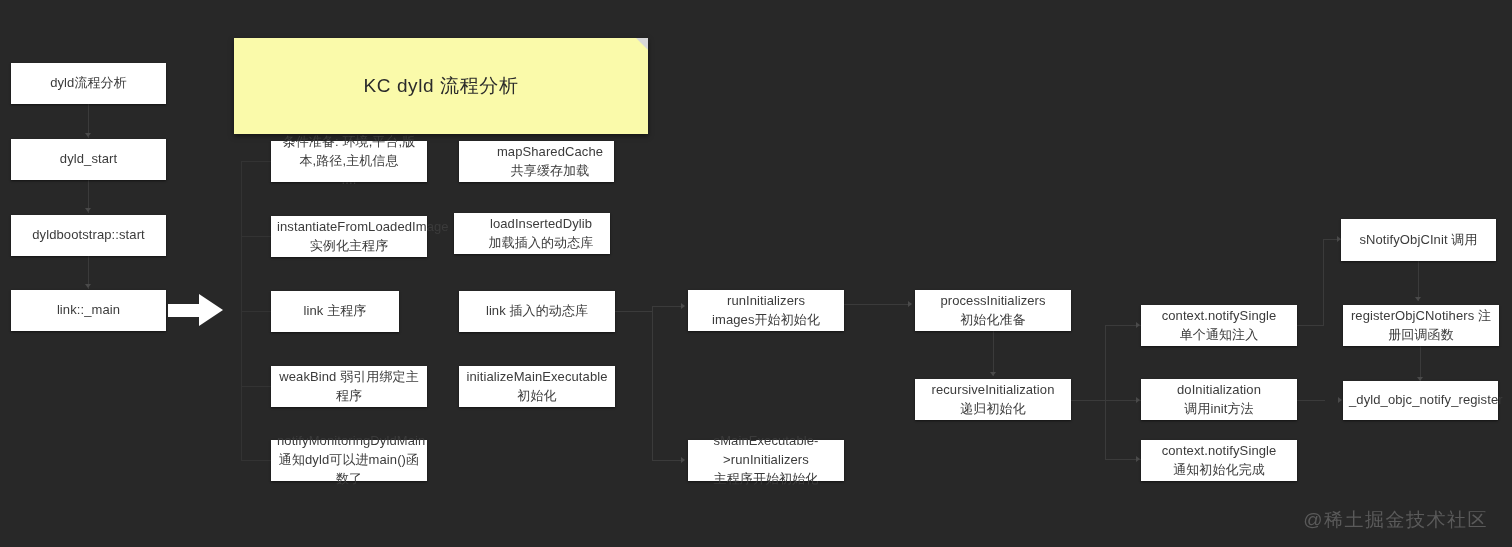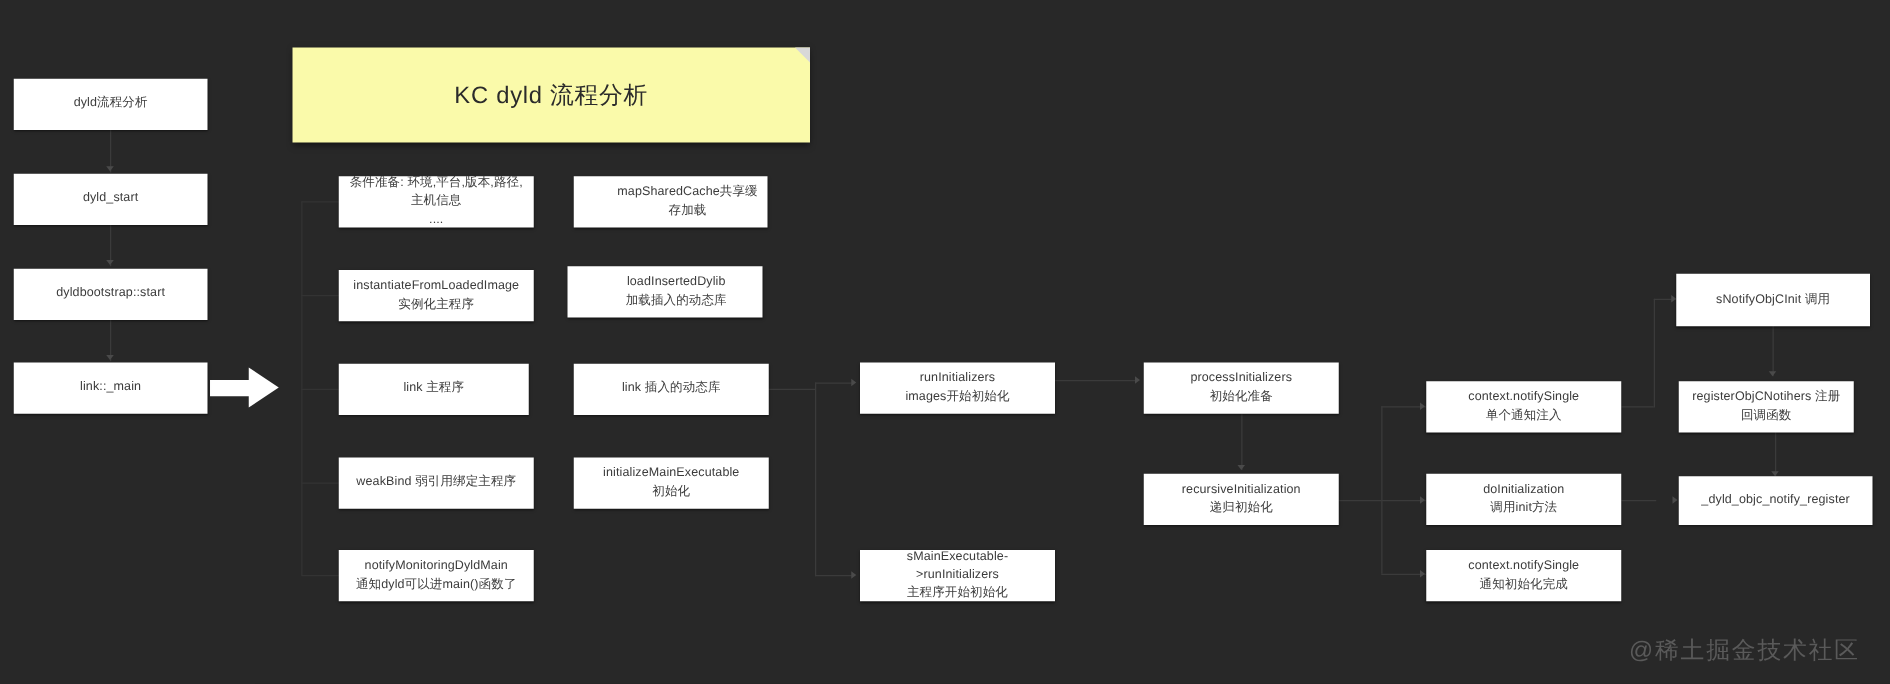--- a/index.html
+++ b/index.html
@@ -20,21 +20,21 @@
   .node {
     position: absolute;
     background: #ffffff;
     color: #3b3b3b;
     display: flex;
     align-items: center;
     justify-content: center;
     text-align: center;
     box-sizing: border-box;
     line-height: 1.45;
-    font-size: 10px;
+    font-size: 13px;
     letter-spacing: .1px;
     padding: 2px 6px;
     box-shadow: 0 1px 2px rgba(0,0,0,.55);
   }
   .node .lines { width: 100%; }
   .node .l2 { display: block; }
 
   
   .sticky {
     position: absolute;
@@ -166,21 +166,21 @@
 
   <div class="conn v" style="left:1418px; top:259px; height:42px;"></div>
   <div class="arrowhead down" style="left:1415px; top:297px;"></div>
 
   <div class="conn v" style="left:1420px; top:345px; height:36px;"></div>
   <div class="arrowhead down" style="left:1417px; top:377px;"></div>
 
   <div class="conn h" style="left:1297px; top:400px; width:28px;"></div>
   <div class="arrowhead right" style="left:1338px; top:397px;"></div>
 
-  <div class="sticky" style="left:234px; top:38px; width:414px; height:76px;">
+  <div class="sticky" style="left:234px; top:38px; width:414px; height:96px;">
     <span>KC dyld 流程分析</span>
     <span class="sticky-fold"></span>
   </div>
 
   <div class="node" style="left:11px; top:63px; width:155px; height:41px;">
     <span class="lines"><span>dyld流程分析</span></span>
   </div>
   <div class="node" style="left:11px; top:139px; width:155px; height:41px;">
     <span class="lines"><span>dyld_start</span></span>
   </div>
@@ -196,21 +196,21 @@
       <span>条件准备: 环境,平台,版本,路径,主机信息</span>
       <span class="l2">....</span>
     </span>
   </div>
   <div class="node" style="left:271px; top:216px; width:156px; height:41px;">
     <span class="lines">
       <span>instantiateFromLoadedImage</span>
       <span class="l2">实例化主程序</span>
     </span>
   </div>
-  <div class="node" style="left:271px; top:291px; width:152px; height:41px;">
+  <div class="node" style="left:271px; top:291px; width:128px; height:41px;">
     <span class="lines"><span>link 主程序</span></span>
   </div>
   <div class="node" style="left:271px; top:366px; width:156px; height:41px;">
     <span class="lines"><span>weakBind 弱引用绑定主程序</span></span>
   </div>
   <div class="node" style="left:271px; top:440px; width:156px; height:41px;">
     <span class="lines">
       <span>notifyMonitoringDyldMain</span>
       <span class="l2">通知dyld可以进main()函数了</span>
     </span>
@@ -276,21 +276,21 @@
   <div class="node" style="left:1141px; top:440px; width:156px; height:41px;">
     <span class="lines">
       <span>context.notifySingle</span>
       <span class="l2">通知初始化完成</span>
     </span>
   </div>
 
   <div class="node" style="left:1341px; top:219px; width:155px; height:42px;">
     <span class="lines"><span>sNotifyObjCInit 调用</span></span>
   </div>
-  <div class="node" style="left:1343px; top:305px; width:140px; height:41px;">
+  <div class="node" style="left:1343px; top:305px; width:156px; height:41px;">
     <span class="lines"><span>registerObjCNotihers 注册回调函数</span></span>
   </div>
   <div class="node" style="left:1343px; top:381px; width:155px; height:39px;">
     <span class="lines"><span>_dyld_objc_notify_register</span></span>
   </div>
 
   <div class="watermark">@稀土掘金技术社区</div>
 
 </div>
 

